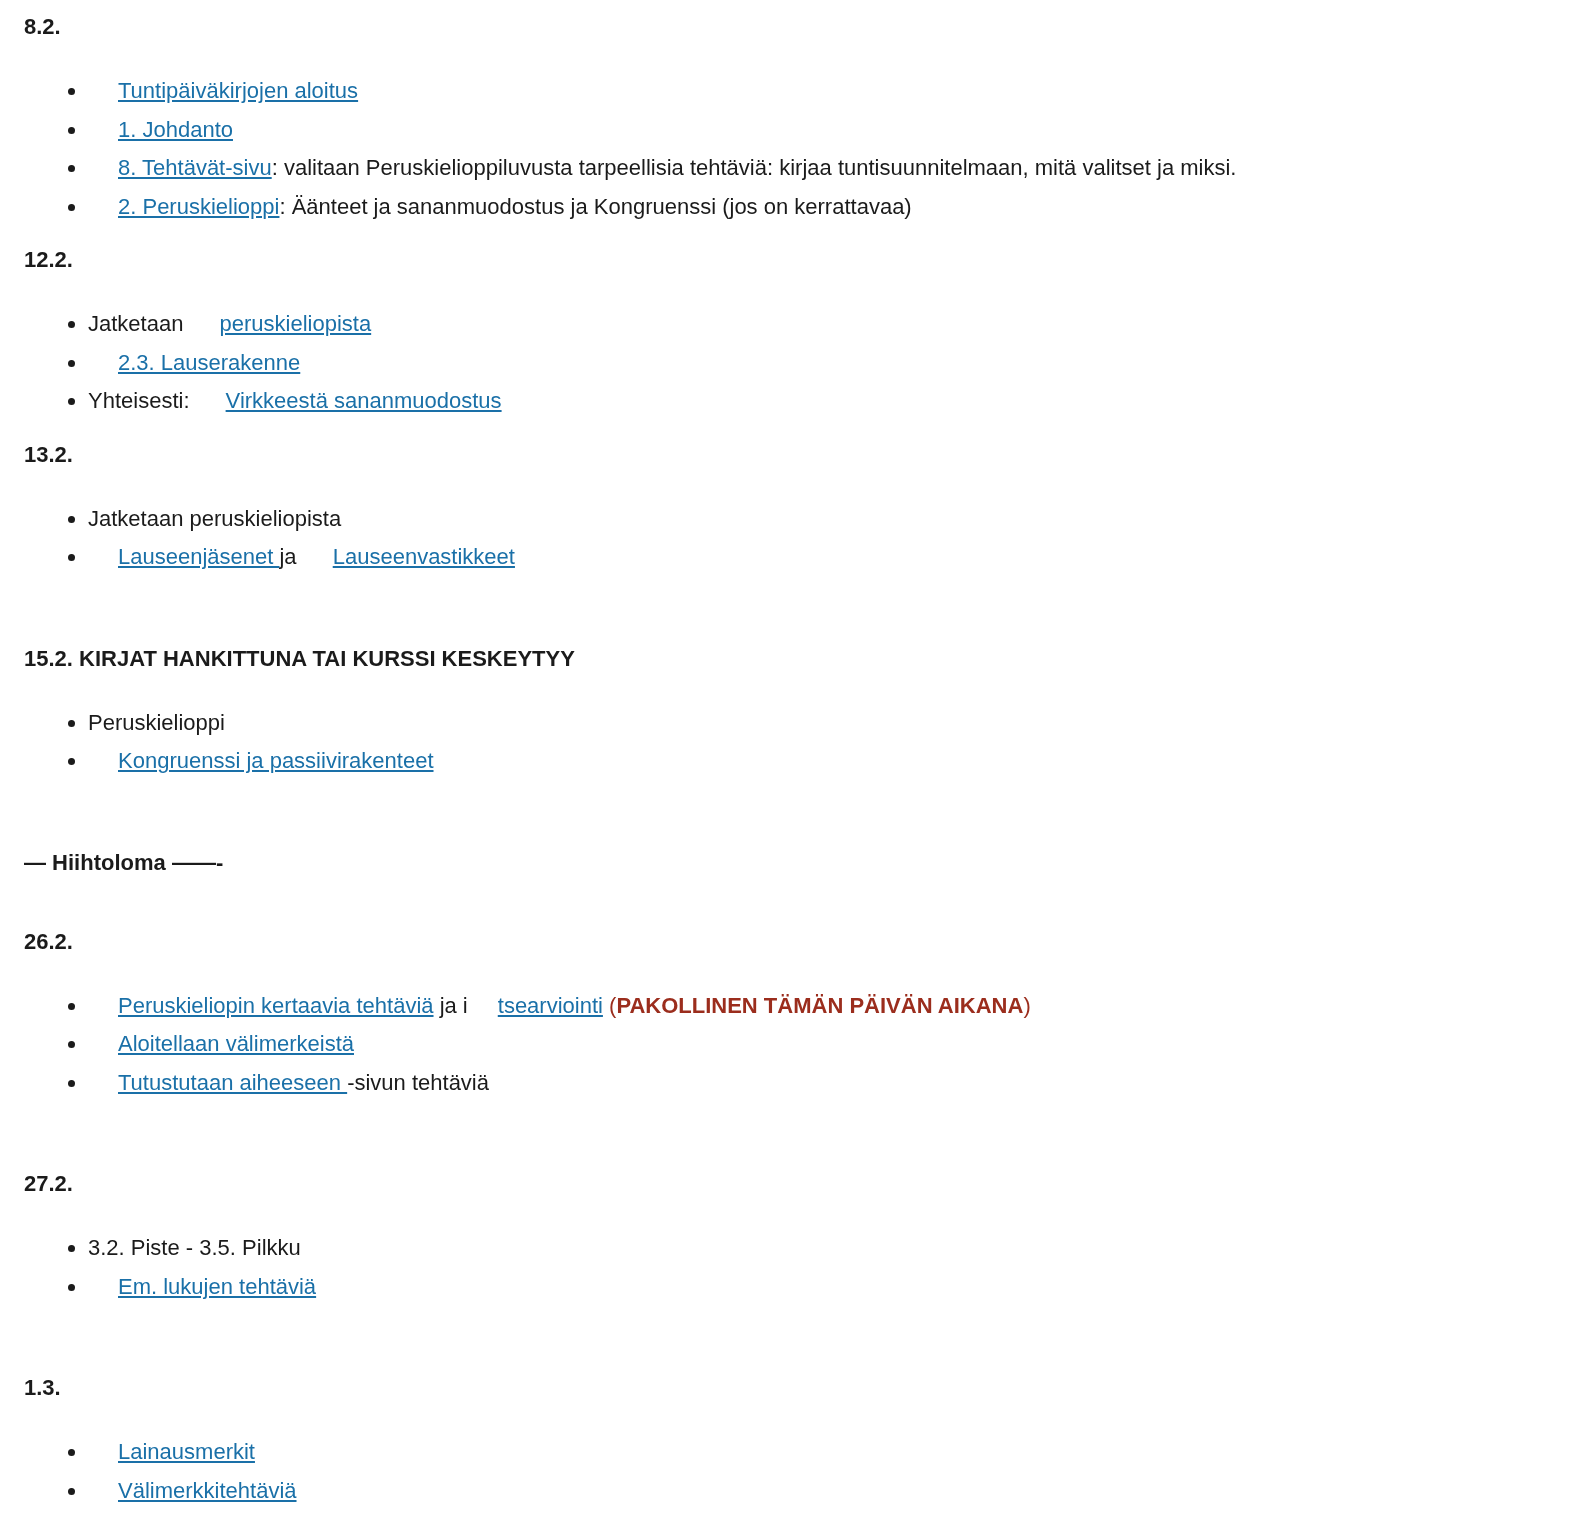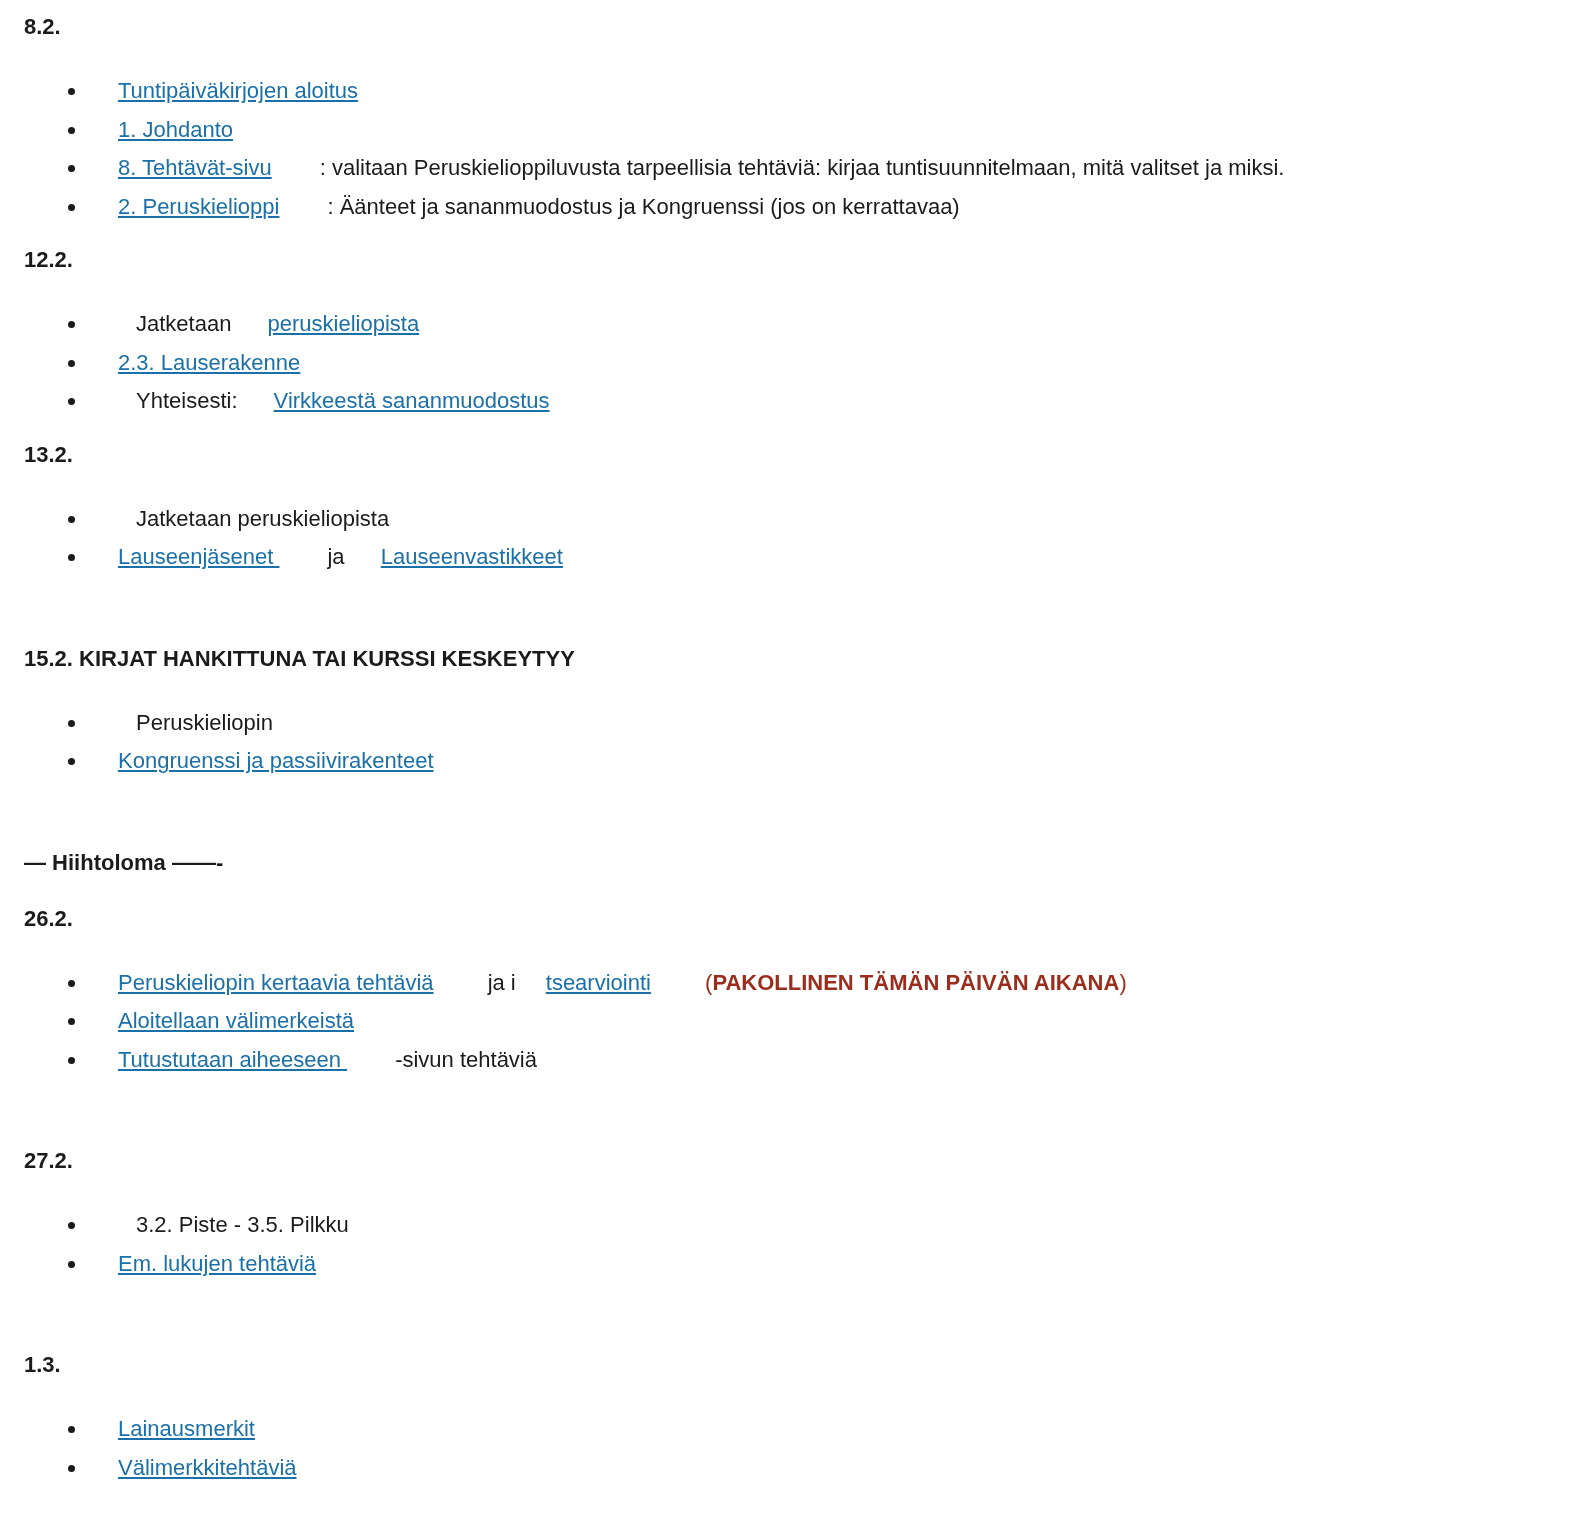--- a/index.html
+++ b/index.html
@@ -19,37 +19,37 @@
     font-family: "Liberation Sans", sans-serif;
     font-size: 22px;
     overflow: hidden;
   }
   .date-heading, .note-line {
     margin: 0 0 30px 0;
     line-height: 30px;
     white-space: pre-wrap;
     font-weight: bold;
   }
-  .note-line { margin-bottom: 26px; }
+  .note-line { margin-bottom: 49px; }
   ul.items {
     list-style: disc;
     margin: 0 0 19px 0;
     padding-left: 64px;
   }
   ul.items li {
     line-height: 38.5px;
     white-space: pre-wrap;
   }
   a.link {
     color: var(--link);
     text-decoration: underline;
     cursor: pointer;
     margin-left: 30px;
   }
-  .text { color: var(--text); padding-left: 48px; }
+  .text { color: var(--text); }
   .alert { color: var(--alert); }
   .alert-bold { color: var(--alert); font-weight: bold; }
   .spacer { height: 48px; }
 </style>
 </head>
 <body>
 
 <main>
     <p class="date-heading">8.2.</p>
     <ul class="items">
@@ -65,21 +65,21 @@
       <li><span class="text">Yhteisesti: </span><a href="#" class="link">Virkkeestä sananmuodostus</a></li>
     </ul>
     <p class="date-heading">13.2.</p>
     <ul class="items">
       <li><span class="text">Jatketaan peruskieliopista</span></li>
       <li><a href="#" class="link">Lauseenjäsenet </a><span class="text">ja </span><a href="#" class="link">Lauseenvastikkeet</a></li>
     </ul>
     <div class="spacer"></div>
     <p class="date-heading">15.2. KIRJAT HANKITTUNA TAI KURSSI KESKEYTYY</p>
     <ul class="items">
-      <li><span class="text">Peruskieliopin</span></li>
+      <li><span class="text">Peruskielioppi</span></li>
       <li><a href="#" class="link">Kongruenssi ja passiivirakenteet</a></li>
     </ul>
     <div class="spacer"></div>
     <p class="note-line">— Hiihtoloma ——-</p>
     <p class="date-heading">26.2.</p>
     <ul class="items">
       <li><a href="#" class="link">Peruskieliopin kertaavia tehtäviä</a><span class="text"> ja i</span><a href="#" class="link">tsearviointi</a><span class="text"> </span><span class="alert">(</span><span class="alert-bold">PAKOLLINEN TÄMÄN PÄIVÄN AIKANA</span><span class="alert">)</span></li>
       <li><a href="#" class="link">Aloitellaan välimerkeistä</a></li>
       <li><a href="#" class="link">Tutustutaan aiheeseen </a><span class="text">-sivun tehtäviä</span></li>
     </ul>

